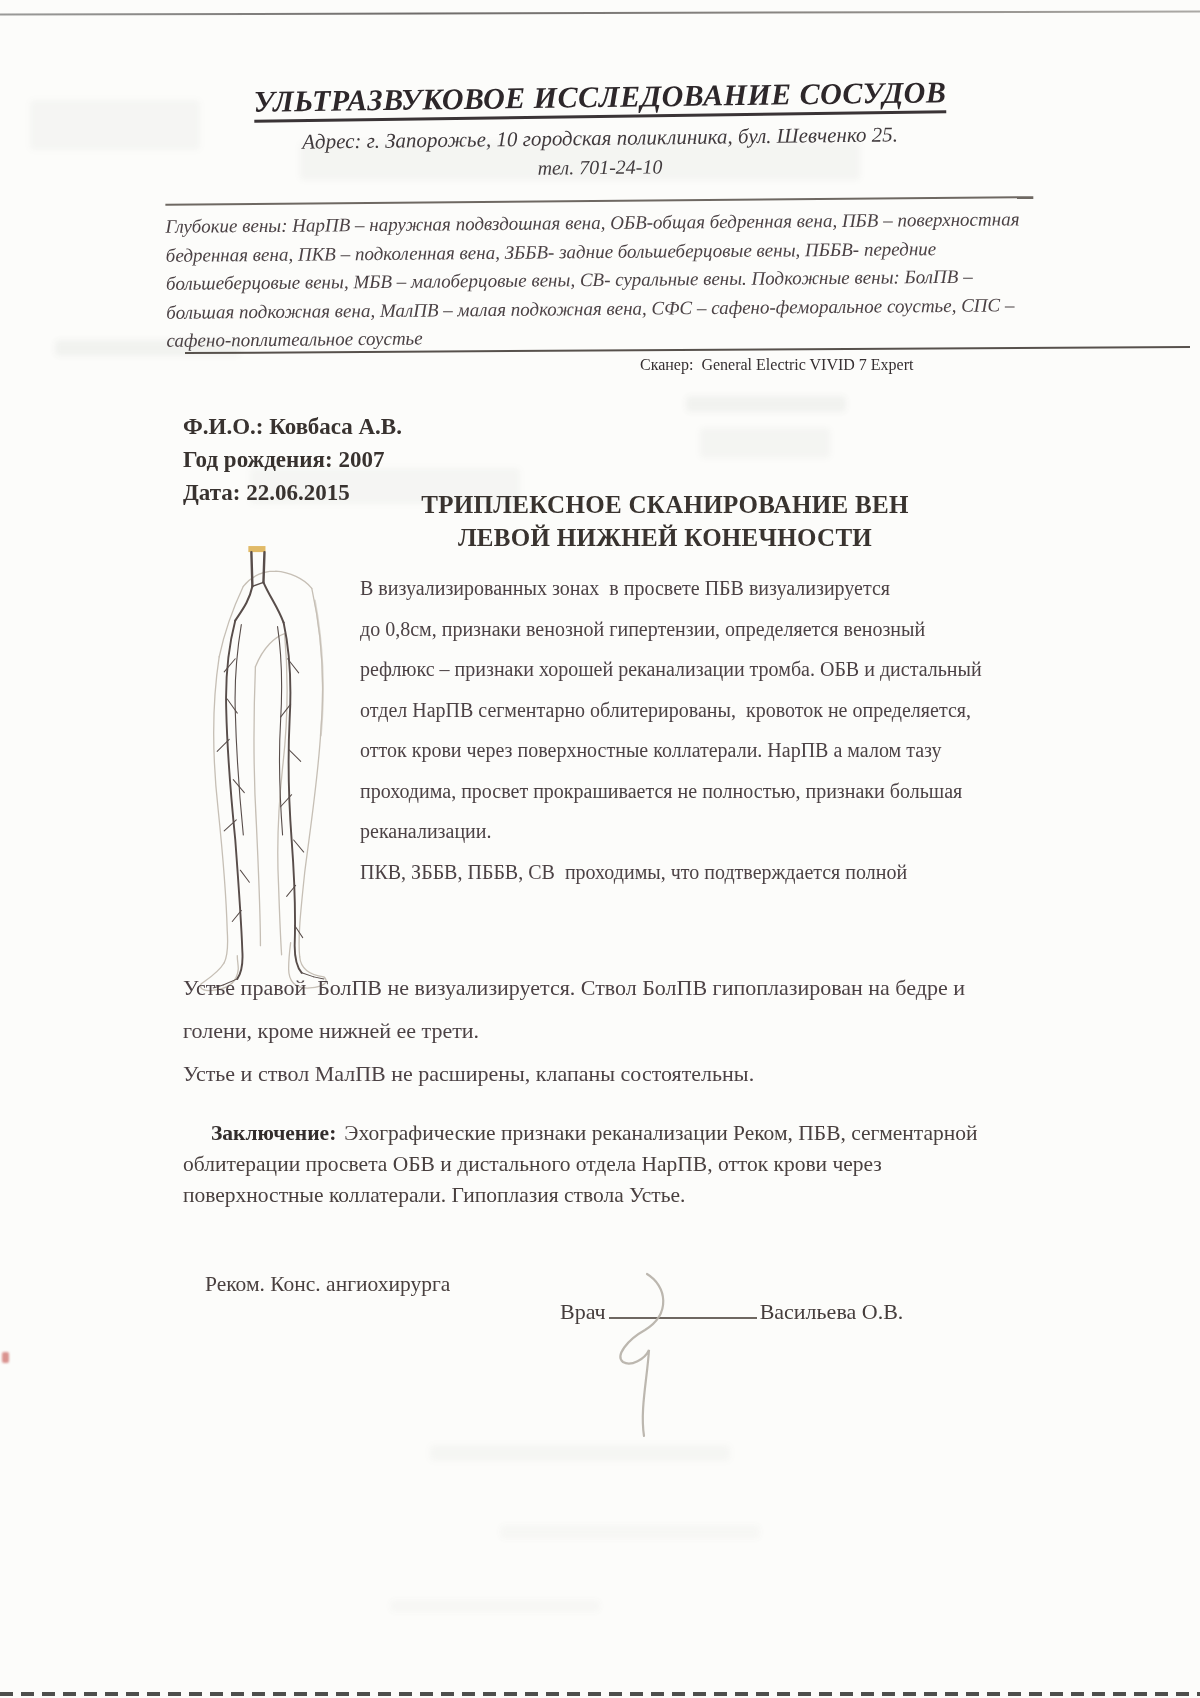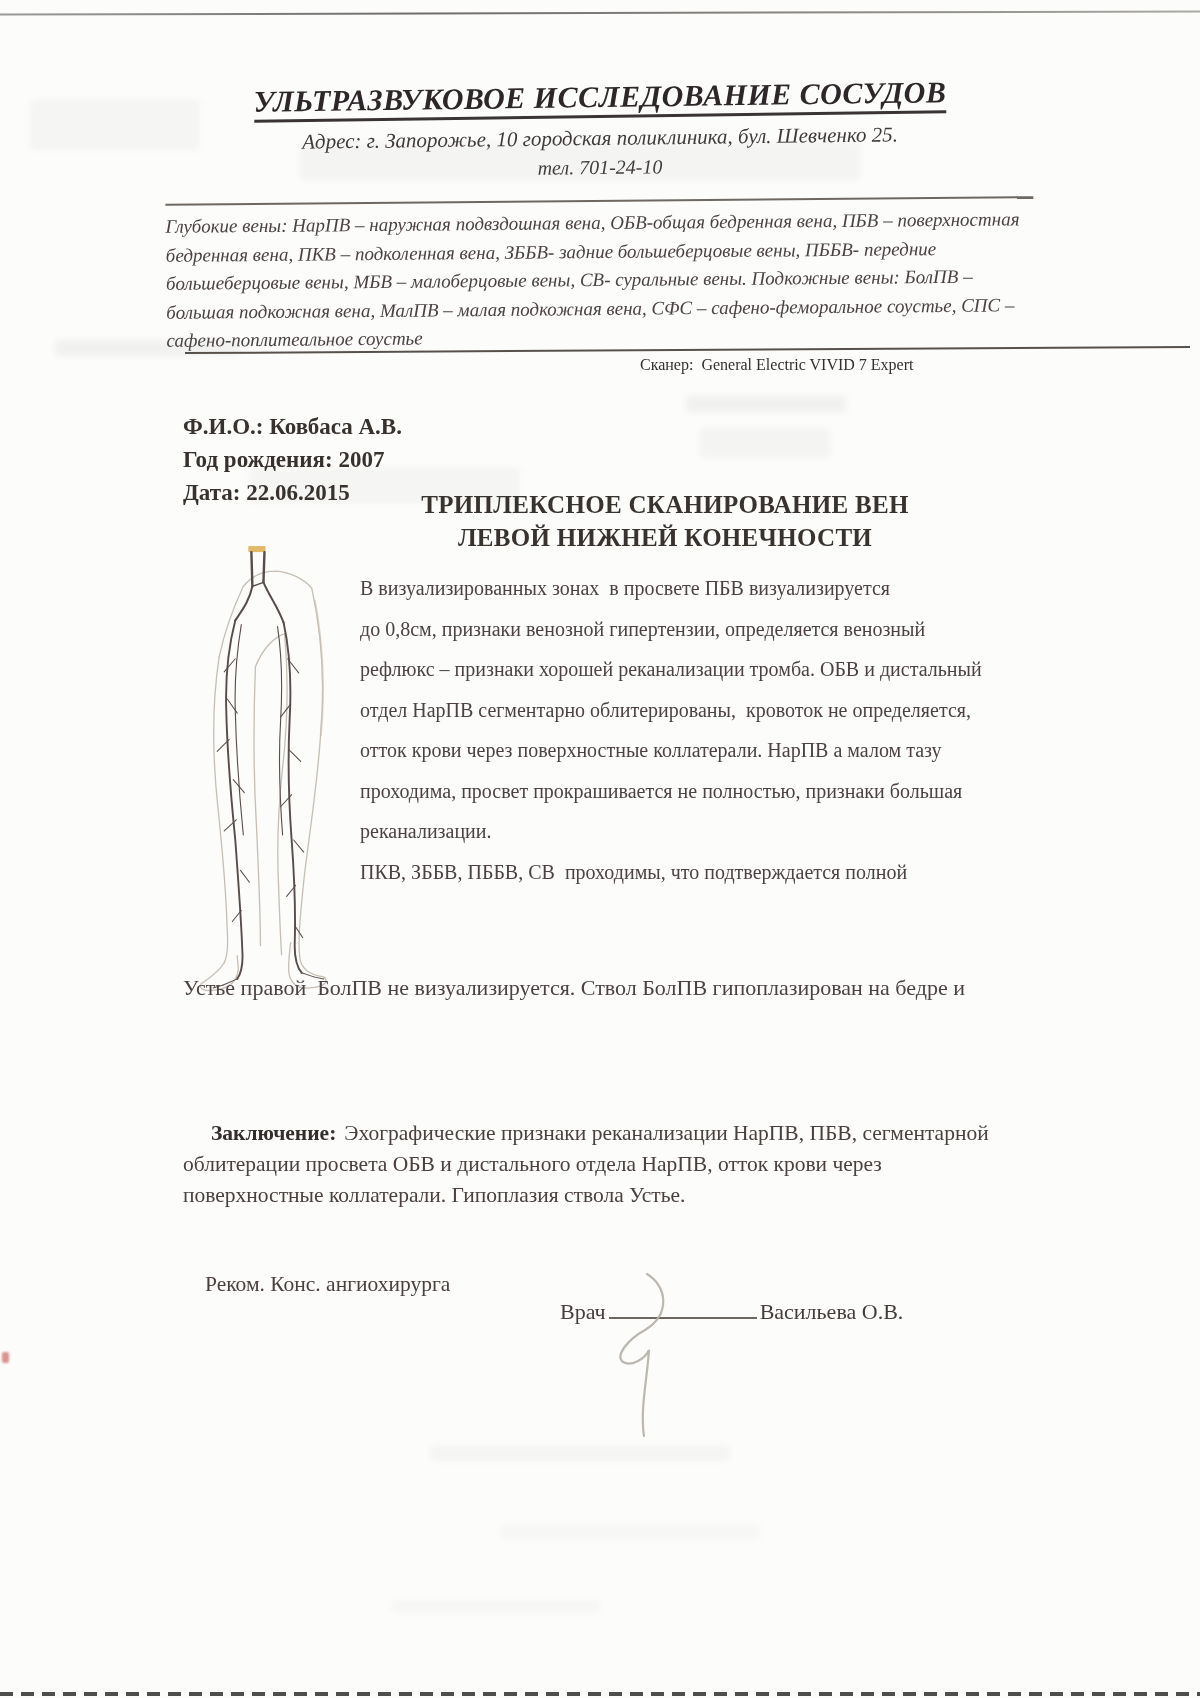--- a/index.html
+++ b/index.html
@@ -159,24 +159,26 @@
   <div class="fl">рефлюкс – признаки хорошей реканализации тромба. ОБВ и дистальный</div>
   <div class="fl">отдел НарПВ сегментарно облитерированы,  кровоток не определяется,</div>
   <div class="fl">отток крови через поверхностные коллатерали. НарПВ а малом тазу</div>
   <div class="fl">проходима, просвет прокрашивается не полностью, признаки большая</div>
   <div class="fl">реканализации.</div>
   <div class="fl">ПКВ, ЗББВ, ПББВ, СВ  проходимы, что подтверждается полной</div>
 </div>
 
 <div class="abs full-paragraph">
   <div class="fl">Устье правой  БолПВ не визуализируется. Ствол БолПВ гипоплазирован на бедре и</div>
+  <div class="fl">голени, кроме нижней ее трети.</div>
+  <div class="fl">Устье и ствол МалПВ не расширены, клапаны состоятельны.</div>
 </div>
 
 <div class="abs conclusion">
-  <div class="cl first"><span class="b">Заключение:</span><span class="rest">Эхографические признаки реканализации НарПВ, ПБВ, сегментарной</span></div>
+  <div class="cl first"><span class="b">Заключение:</span><span class="rest">Эхографические признаки реканализации Реком, ПБВ, сегментарной</span></div>
   <div class="cl">облитерации просвета ОБВ и дистального отдела НарПВ, отток крови через</div>
   <div class="cl">поверхностные коллатерали. Гипоплазия ствола Устье.</div>
 </div>
 
 <div class="abs recommendation">Реком. Конс. ангиохирурга</div>
 
 <div class="abs doctor-row">
   <span>Врач</span><span class="sig-line"></span><span>Васильева О.В.</span>
 </div>
 

